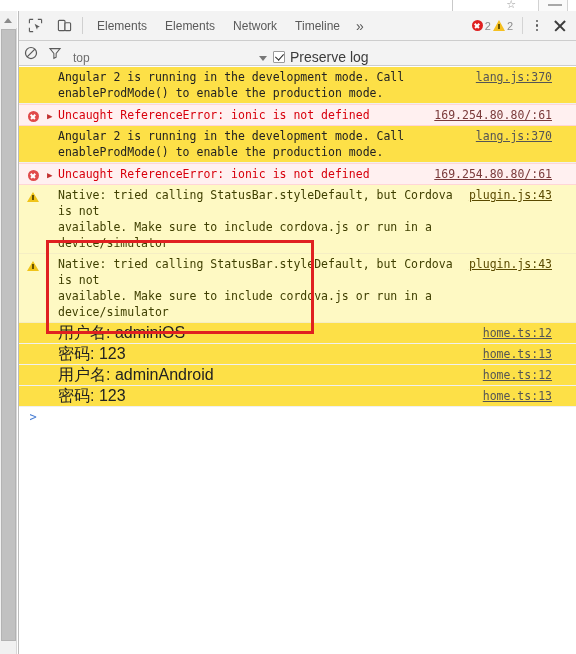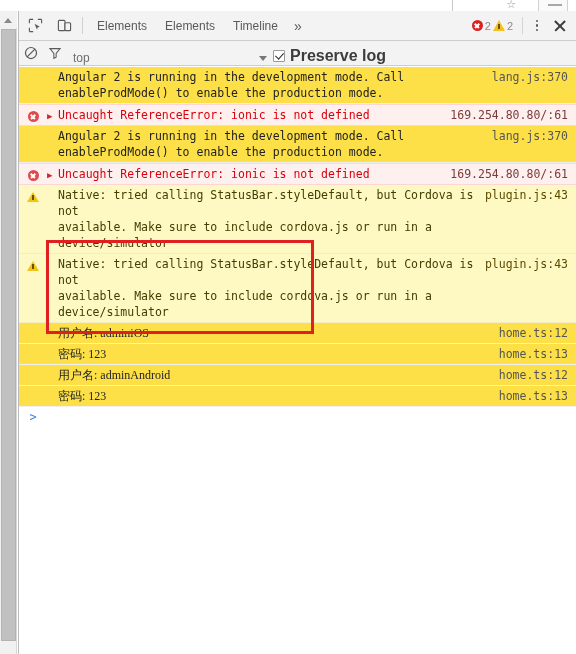--- a/index.html
+++ b/index.html
@@ -157,21 +157,21 @@
   #preserve-log { display: flex; align-items: center; gap: 5px; cursor: pointer; }
   .chk {
     width: 12px; height: 12px; border: 1px solid #9a9a9a;
     background: #fff; border-radius: 1px; position: relative;
   }
   .chk.checked::after {
     content: ""; position: absolute; left: 3px; top: 0px;
     width: 4px; height: 7px; border: solid #2b2b2b;
     border-width: 0 1.8px 1.8px 0; transform: rotate(42deg);
   }
-  #preserve-log .lbl { font-size: 16px; color: #3c3c3c; font-weight: bold; }
+  #preserve-log .lbl { font-size: 14px; color: #3c3c3c; }
 
   
   #console-list {
     position: absolute; left: 0; right: 0; top: 56px; bottom: 0;
     background: #fff; overflow: hidden;
     font-family: "DejaVu Sans Mono", monospace;
     font-size: 11.5px;
     line-height: 16px;
     color: #222;
   }
@@ -194,22 +194,22 @@
     flex: 0 0 11px; padding-top: 2px;
     color: #c23030; font-size: 9px; line-height: 14px;
   }
   .msg .text {
     flex: 1 1 auto; padding-right: 6px; white-space: pre-wrap;
     word-break: break-word;
   }
   .msg.error .text { color: #d8000c; }
   .msg.warn  .text { color: #3f3f00; }
   .msg .src {
-    flex: 0 0 auto; text-align: right; padding-right: 8px;
-    color: #444; cursor: pointer;
+    flex: 0 0 auto; text-align: right; padding-right: 24px;
+    color: #444; text-decoration: underline; cursor: pointer;
     white-space: nowrap;
   }
   .msg.error .src { color: #7a3a3a; }
   .msg.warn .src  { color: #5a4a00; }
   .msg.log .src   { color: #555; }
   .ic-err {
     width: 11px; height: 11px; border-radius: 50%;
     background: #e04a4a; position: relative; margin-top: 2px;
   }
   .ic-err::before, .ic-err::after {
@@ -220,21 +220,21 @@
   .ic-err::after  { transform: rotate(-45deg); }
   .ic-warn {
     width: 0; height: 0; margin-top: 3px;
     border-left: 6px solid transparent; border-right: 6px solid transparent;
     border-bottom: 10px solid #f0c419; position: relative;
   }
   .ic-warn::after {
     content: ""; position: absolute; left: -0.7px; top: 3px;
     width: 1.4px; height: 5px; background: #6a5400;
   }
-  .msg.cjk .text { font-family: Liberation Serif, serif; font-size: 12px; }
+  .msg.cjk .text { font-family: Liberation Sans, sans-serif; font-size: 16px; }
 
   
   #console-prompt {
     display: flex; align-items: flex-start;
     padding: 3px 0 0 0; height: 20px;
   }
   #console-prompt .caret {
     width: 28px; flex: 0 0 28px; text-align: center;
     color: #4a7fd4; font-size: 12px; line-height: 14px;
   }
@@ -286,20 +286,23 @@
     <div class="tb-sep"></div>
 
     <div id="tab-strip">
       <div class="dt-tab">
         <span>Elements</span>
       </div>
       <div class="dt-tab">
         <span>Elements</span>
       </div>
       <div class="dt-tab">
+        <span>Network</span>
+      </div>
+      <div class="dt-tab">
         <span>Timeline</span>
       </div>
       <div class="dt-more">»</div>
     </div>
 
     <div id="toolbar-right">
       <div class="counter-group">
         <div class="counter">
           <span class="err-dot"></span>
           <span class="num">2</span>

